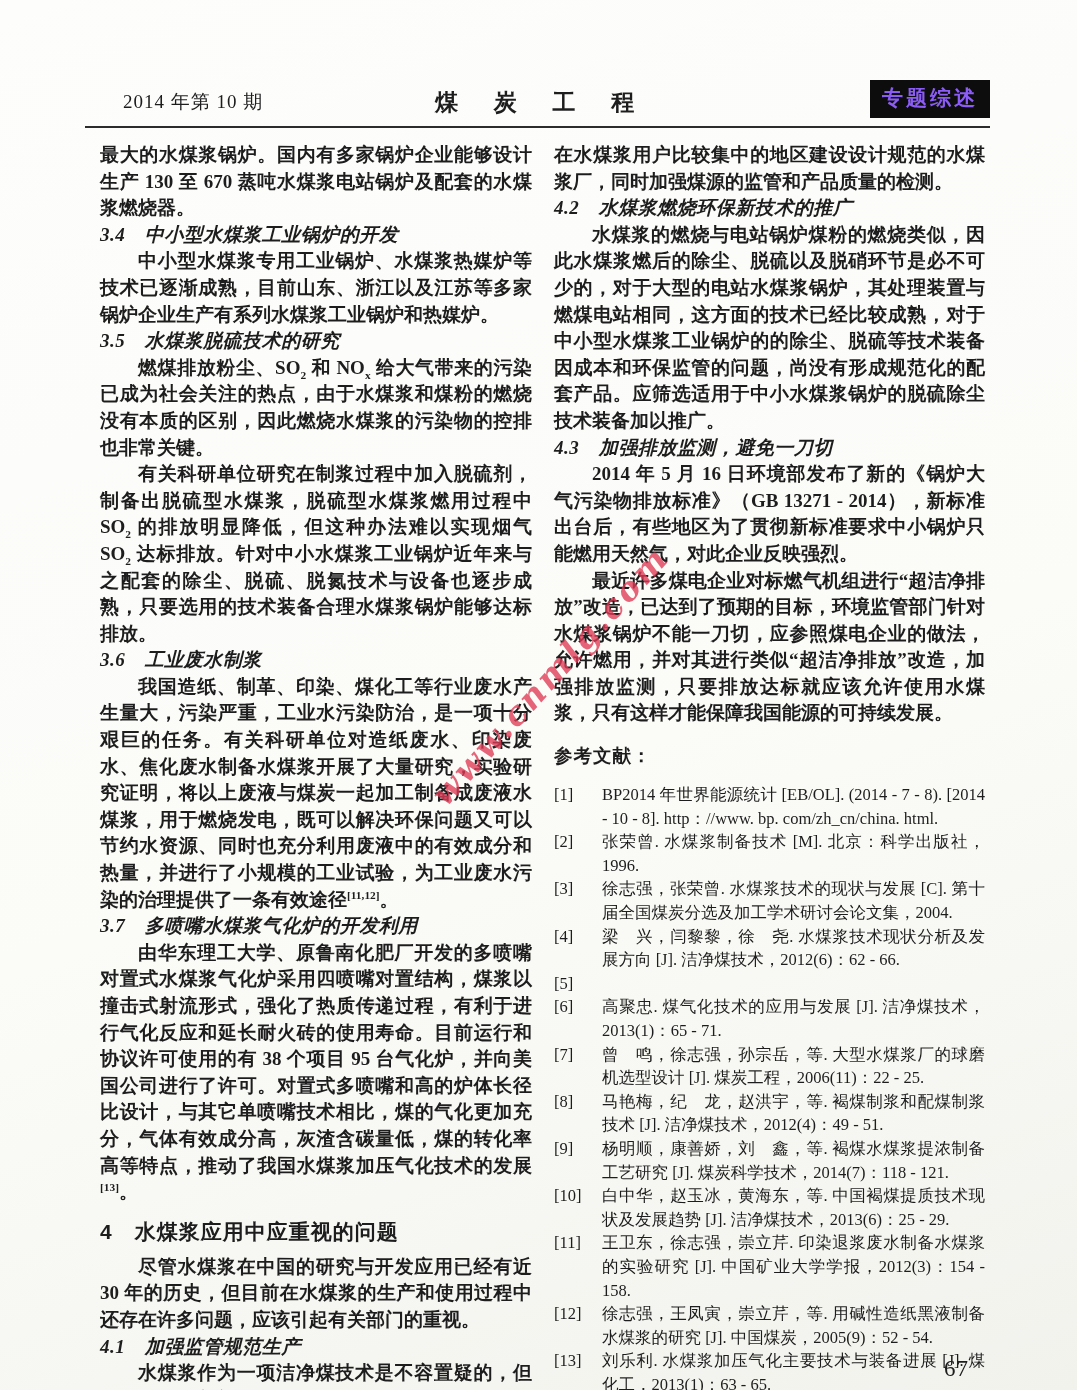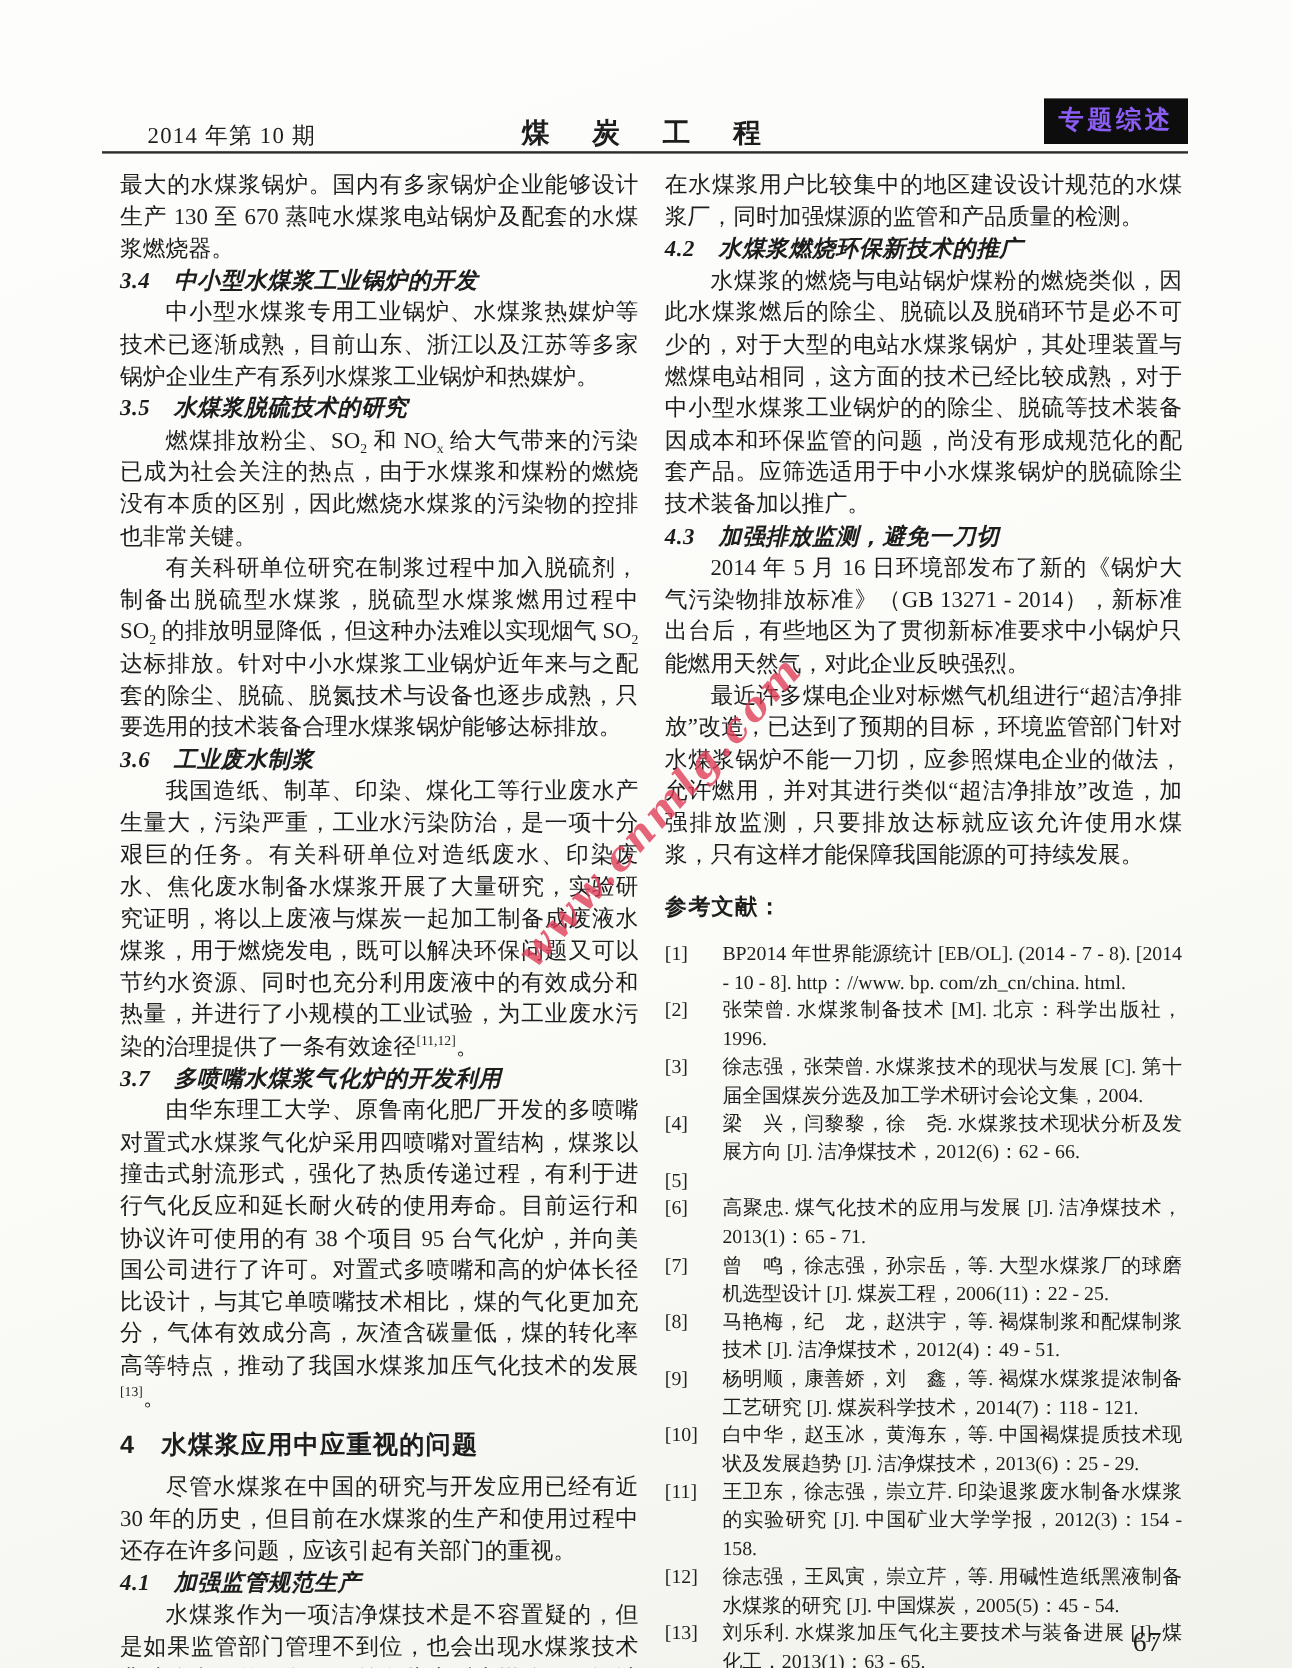--- a/index.html
+++ b/index.html
@@ -4,40 +4,40 @@
 <style>
   html,body{margin:0;padding:0;background:#e8e8e6;}
   .page{
     position:relative;width:1077px;height:1390px;margin:0 auto;overflow:hidden;
     background:linear-gradient(160deg,#fdfdfc 0%,#fbfbf8 55%,#f2f2ed 100%);
     color:#1d1d1d;font-family:"Liberation Serif",serif;
   }
   
   .hdr{
     position:absolute;top:78px;left:85px;right:87px;height:48px;
-    border-bottom:2px solid #2c2c2c;display:flex;align-items:flex-end;
+    border-bottom:2px solid #2c2c2c;display:flex;align-items:center;
   }
   .issue{font-size:19px;padding-left:38px;letter-spacing:1px;}
   .jtitle{
     position:absolute;left:50%;transform:translateX(-50%);
     font-size:23px;font-weight:700;letter-spacing:6px;word-spacing:18px;white-space:nowrap;
   }
   .badge{
     margin-left:auto;margin-bottom:6px;background:#0d0d0d;color:#8b5cf6;
     font-family:"Liberation Sans",sans-serif;font-size:21px;font-weight:700;
     padding:4px 12px 6px;letter-spacing:3px;
   }
   
   .cols{
     position:absolute;top:142px;left:100px;right:92px;bottom:36px;
     display:flex;gap:22px;
   }
   .col{width:432px;}
   .col.right{width:auto;flex:1;}
-  .blk{font-size:19px;line-height:26.6px;text-align:justify;}
+  .blk{font-size:19px;line-height:26.6px;text-align:justify;font-weight:bold;}
   .blk.para{text-indent:2em;}
   .blk.cont{text-indent:0;}
   .blk.h2{font-style:italic;font-weight:600;font-size:19px;letter-spacing:.5px;}
   .blk.h1{
     font-family:"Liberation Sans",sans-serif;font-style:normal;font-weight:700;
     font-size:21px;line-height:26px;margin:13px 0 9px;letter-spacing:1px;text-align:left;
   }
   sup{font-size:.6em;line-height:0;}
   sub{font-size:.6em;line-height:0;}
   
@@ -134,21 +134,21 @@
             <div class="ref">
               <span class="ref-num">[10]</span>
               <div class="ref-text">白中华，赵玉冰，黄海东，等. 中国褐煤提质技术现状及发展趋势 [J]. 洁净煤技术，2013(6)：25 - 29.</div>
             </div>
             <div class="ref">
               <span class="ref-num">[11]</span>
               <div class="ref-text">王卫东，徐志强，崇立芹. 印染退浆废水制备水煤浆的实验研究 [J]. 中国矿业大学学报，2012(3)：154 - 158.</div>
             </div>
             <div class="ref">
               <span class="ref-num">[12]</span>
-              <div class="ref-text">徐志强，王凤寅，崇立芹，等. 用碱性造纸黑液制备水煤浆的研究 [J]. 中国煤炭，2005(5)：45 - 54.</div>
+              <div class="ref-text">徐志强，王凤寅，崇立芹，等. 用碱性造纸黑液制备水煤浆的研究 [J]. 中国煤炭，2005(9)：52 - 54.</div>
             </div>
             <div class="ref">
               <span class="ref-num">[13]</span>
               <div class="ref-text">刘乐利. 水煤浆加压气化主要技术与装备进展 [J]. 煤化工，2013(1)：63 - 65.</div>
             </div>
           </div>
       </div>
     </div>
   </div>
 

